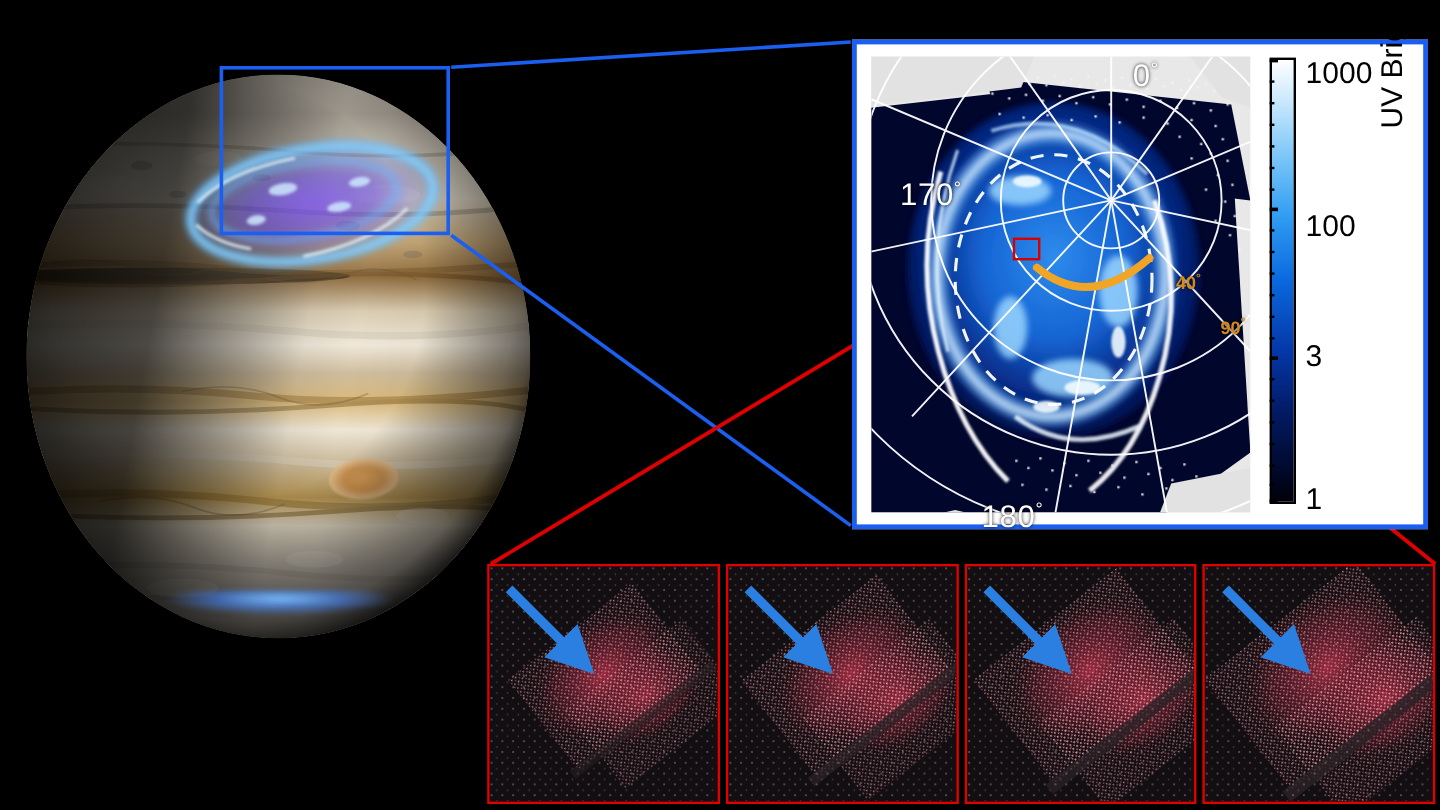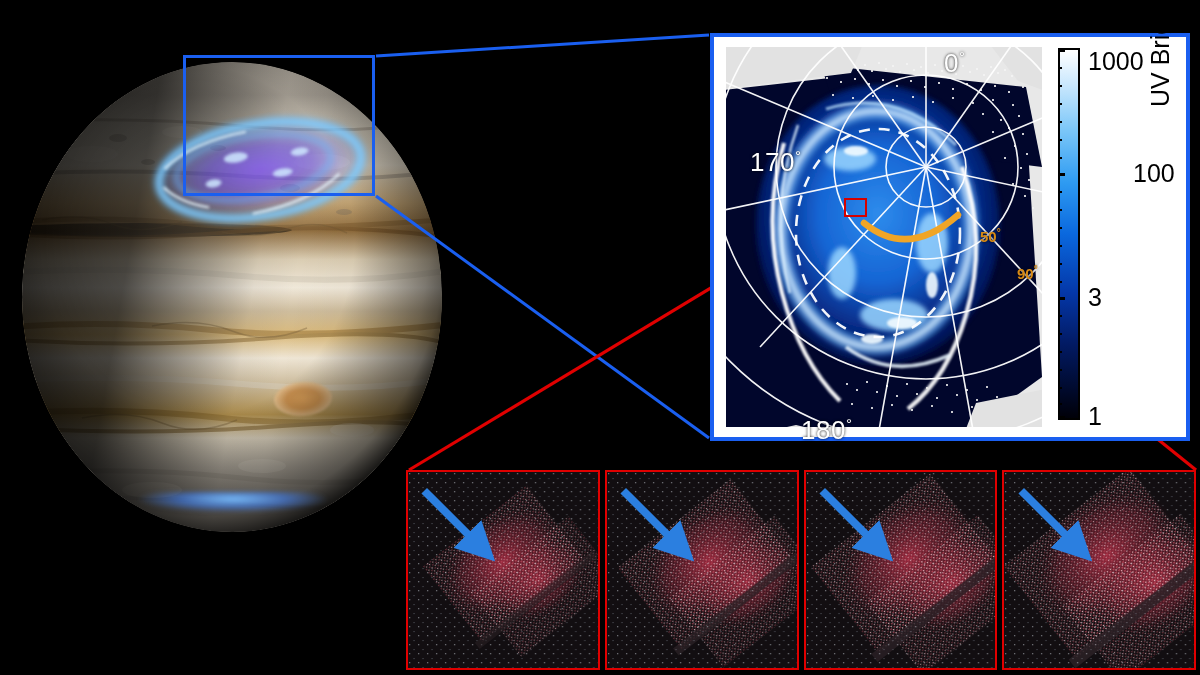--- a/index.html
+++ b/index.html
@@ -395,23 +395,23 @@
             <ellipse cx="152" cy="186" rx="82" ry="104"></ellipse>
           </g>
 
           <path d="M138 176 q 44 36 94 -8" stroke="#f0a526" stroke-width="6.5" fill="none" stroke-linecap="round"></path>
         </g>
         </svg>
       </div>
 
       <div class="deglbl" style="left:230px;top:11px;"><span>0</span><sup>°</sup></div>
       <div class="deglbl" style="left:36px;top:110px;"><span>170</span><sup>°</sup></div>
-      <div class="deglbl" style="left:87px;top:378px;text-align:center;"><span>180</span><sup>°</sup></div>
-
-      <div class="latlbl" style="left:266px;top:190px;"><span>50</span><sup>°</sup></div>
+      <div class="deglbl" style="left:104px;top:378px;text-align:center;"><span>180</span><sup>°</sup></div>
+
+      <div class="latlbl" style="left:266px;top:190px;"><span>40</span><sup>°</sup></div>
       <div class="latlbl" style="left:303px;top:227px;"><span>90</span><sup>°</sup></div>
 
       <div id="cbar"></div>
       <div class="cbar-tick" style="top:12px;"></div>
       <div class="cbar-tick" style="top:136px;"></div>
       <div class="cbar-tick" style="top:260px;"></div>
       <div class="cbar-tick" style="top:379px;"></div>
       <div class="cbar-mtick" style="top:30px;"></div>
       <div class="cbar-mtick" style="top:48px;"></div>
       <div class="cbar-mtick" style="top:66px;"></div>
@@ -425,21 +425,21 @@
       <div class="cbar-mtick" style="top:226px;"></div>
       <div class="cbar-mtick" style="top:244px;"></div>
       <div class="cbar-mtick" style="top:278px;"></div>
       <div class="cbar-mtick" style="top:296px;"></div>
       <div class="cbar-mtick" style="top:314px;"></div>
       <div class="cbar-mtick" style="top:332px;"></div>
       <div class="cbar-mtick" style="top:350px;"></div>
       <div class="cbar-mtick" style="top:366px;"></div>
 
       <div class="cbar-lbl" style="top:0px;margin-top:12px;">1000</div>
-      <div class="cbar-lbl" style="top:124px;margin-left:45px;">100</div>
+      <div class="cbar-lbl" style="top:140px;">100</div>
       <div class="cbar-lbl" style="top:248px;">3</div>
       <div class="cbar-lbl" style="top:367px;">1</div>
 
       <div id="cbar-title">UV Brightness [kR]</div>
   </div>
 
   <div id="red-box-small"></div>
 
   <div id="bottom-row">
 

